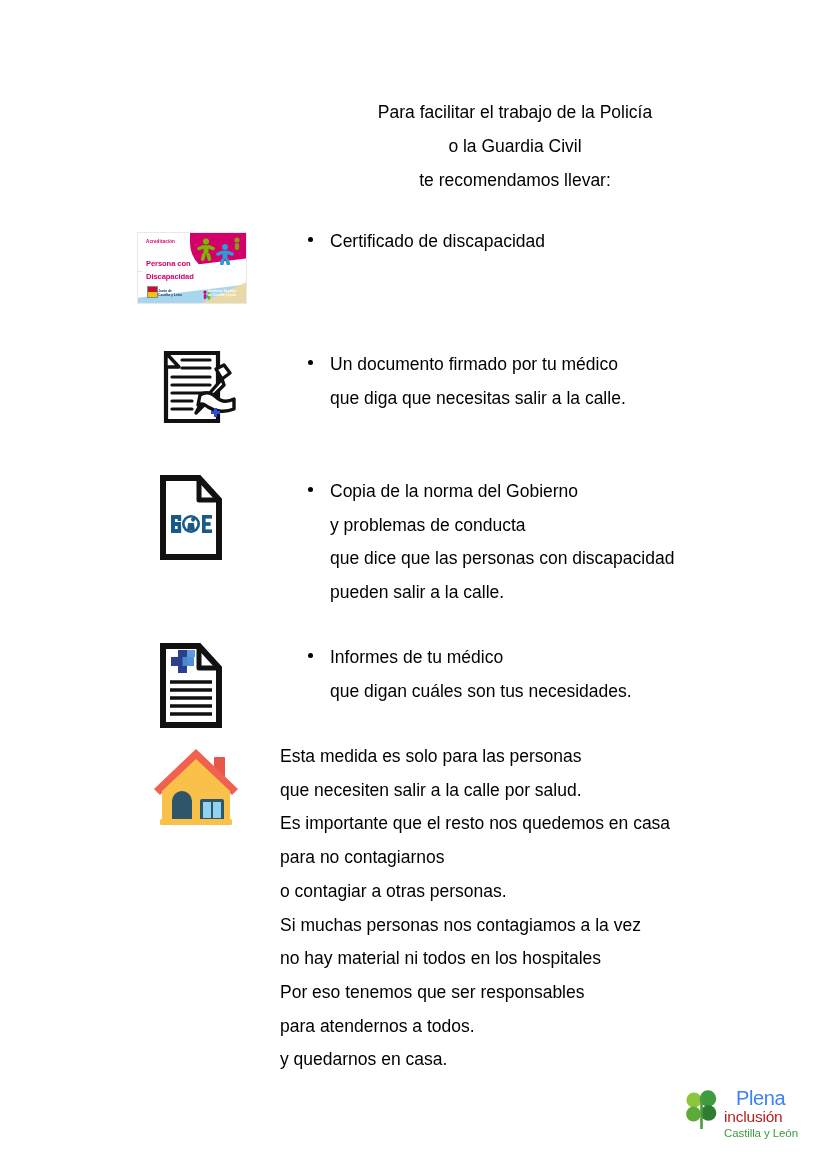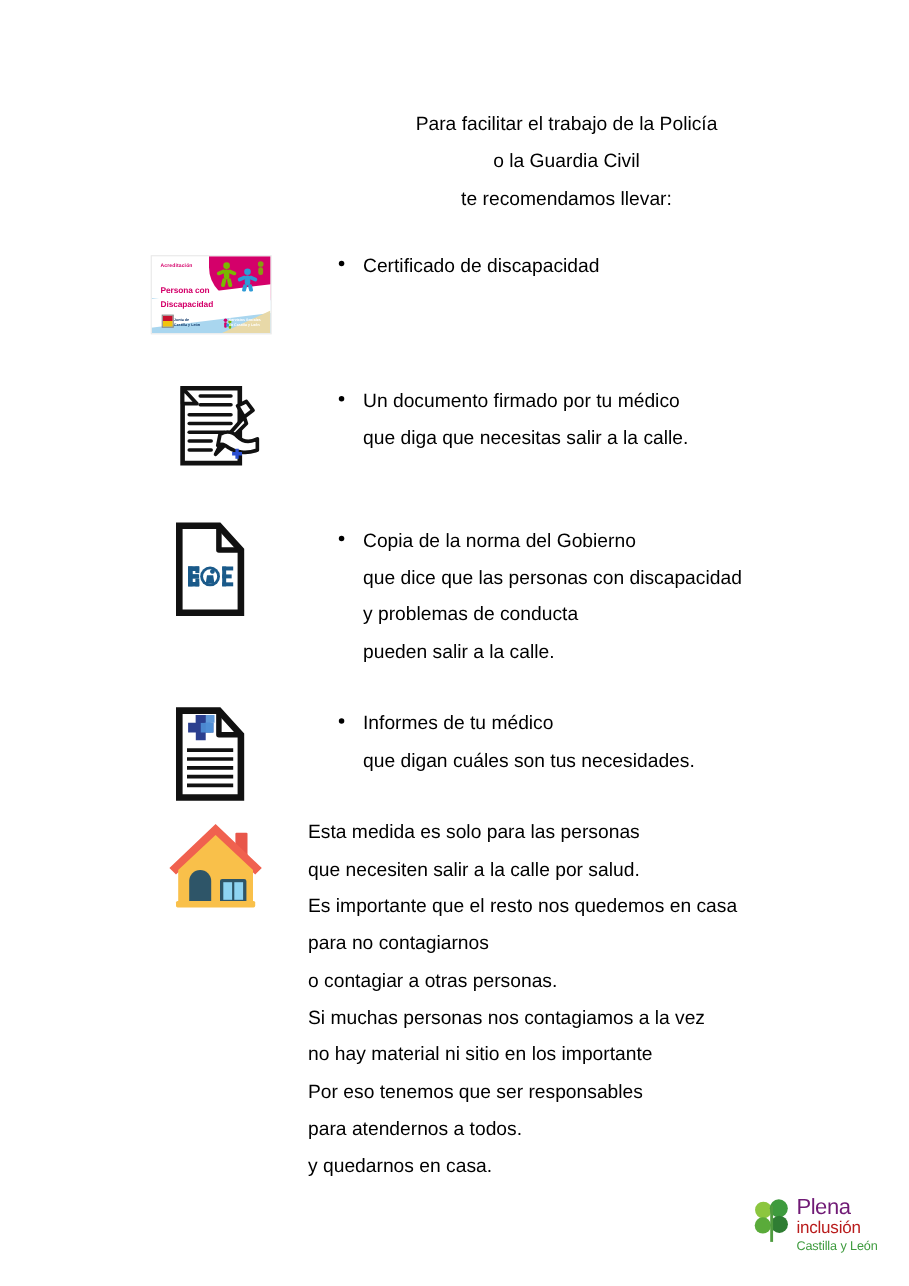--- a/index.html
+++ b/index.html
@@ -188,23 +188,24 @@
     left: 0; top: 2px;
     width: 36px; height: 40px;
   }
   .footer-logo .txt {
     position: absolute;
     left: 40px; top: 0;
     width: 92px;
   }
   .footer-logo .t-plena {
     font-size: 20px;
-    color: #701a75;
+    color: #3b82f6;
     line-height: 20px;
     letter-spacing: -.4px;
+    margin-left: 12px;
   }
   .footer-logo .t-inclusion {
     font-size: 15.5px;
     color: #b91c1c;
     line-height: 17px;
     letter-spacing: -.2px;
   }
   .footer-logo .t-region {
     font-size: 11.5px;
     color: #3e9b3e;
@@ -339,22 +340,22 @@
         <rect x="44" y="55.4" width="10" height="3.6"></rect>
         <rect x="44" y="41" width="3.6" height="18"></rect>
       </g>
     </svg>
   </div>
 
   <div class="bullet-row" style="top:475px;">
     <div class="bullet-item">
       <span class="dot"></span>
       <div class="line">Copia de la norma del Gobierno</div>
+      <div class="line">y problemas de conducta</div>
       <div class="line">que dice que las personas con discapacidad</div>
-      <div class="line">y problemas de conducta</div>
       <div class="line">pueden salir a la calle.</div>
     </div>
   </div>
 
   <div class="figure fig-med">
     <svg class="icon-canvas" viewBox="0 0 66 87" width="66" height="87">
       <path d="M5 4 H41 L61 26 V83 H5 Z" fill="#ffffff" stroke="#111111" stroke-width="6"></path>
       <path d="M41 4 L41 26 L61 26" fill="none" stroke="#111111" stroke-width="5" stroke-linejoin="round"></path>
       <g>
         <path d="M13 15 h7 v-7 h9 v7 h7 v9 h-7 v7 h-9 v-7 h-7 Z" fill="#2b3f8f"></path>
@@ -393,21 +394,21 @@
     </svg>
   </div>
 
   <div class="closing">
     <div class="line">Esta medida es solo para las personas</div>
     <div class="line">que necesiten salir a la calle por salud.</div>
     <div class="line">Es importante que el resto nos quedemos en casa</div>
     <div class="line">para no contagiarnos</div>
     <div class="line">o contagiar a otras personas.</div>
     <div class="line">Si muchas personas nos contagiamos a la vez</div>
-    <div class="line">no hay material ni sitio en los importante</div>
+    <div class="line">no hay material ni todos en los hospitales</div>
     <div class="line">Por eso tenemos que ser responsables</div>
     <div class="line">para atendernos a todos.</div>
     <div class="line">y quedarnos en casa.</div>
   </div>
 
   <div class="footer-logo">
     <div class="mark">
       <svg viewBox="0 0 36 40" width="36" height="40">
         <circle cx="10" cy="10" r="7.6" fill="#8cc63f"></circle>
         <circle cx="24" cy="8.5" r="8.2" fill="#3e9b3e"></circle>

